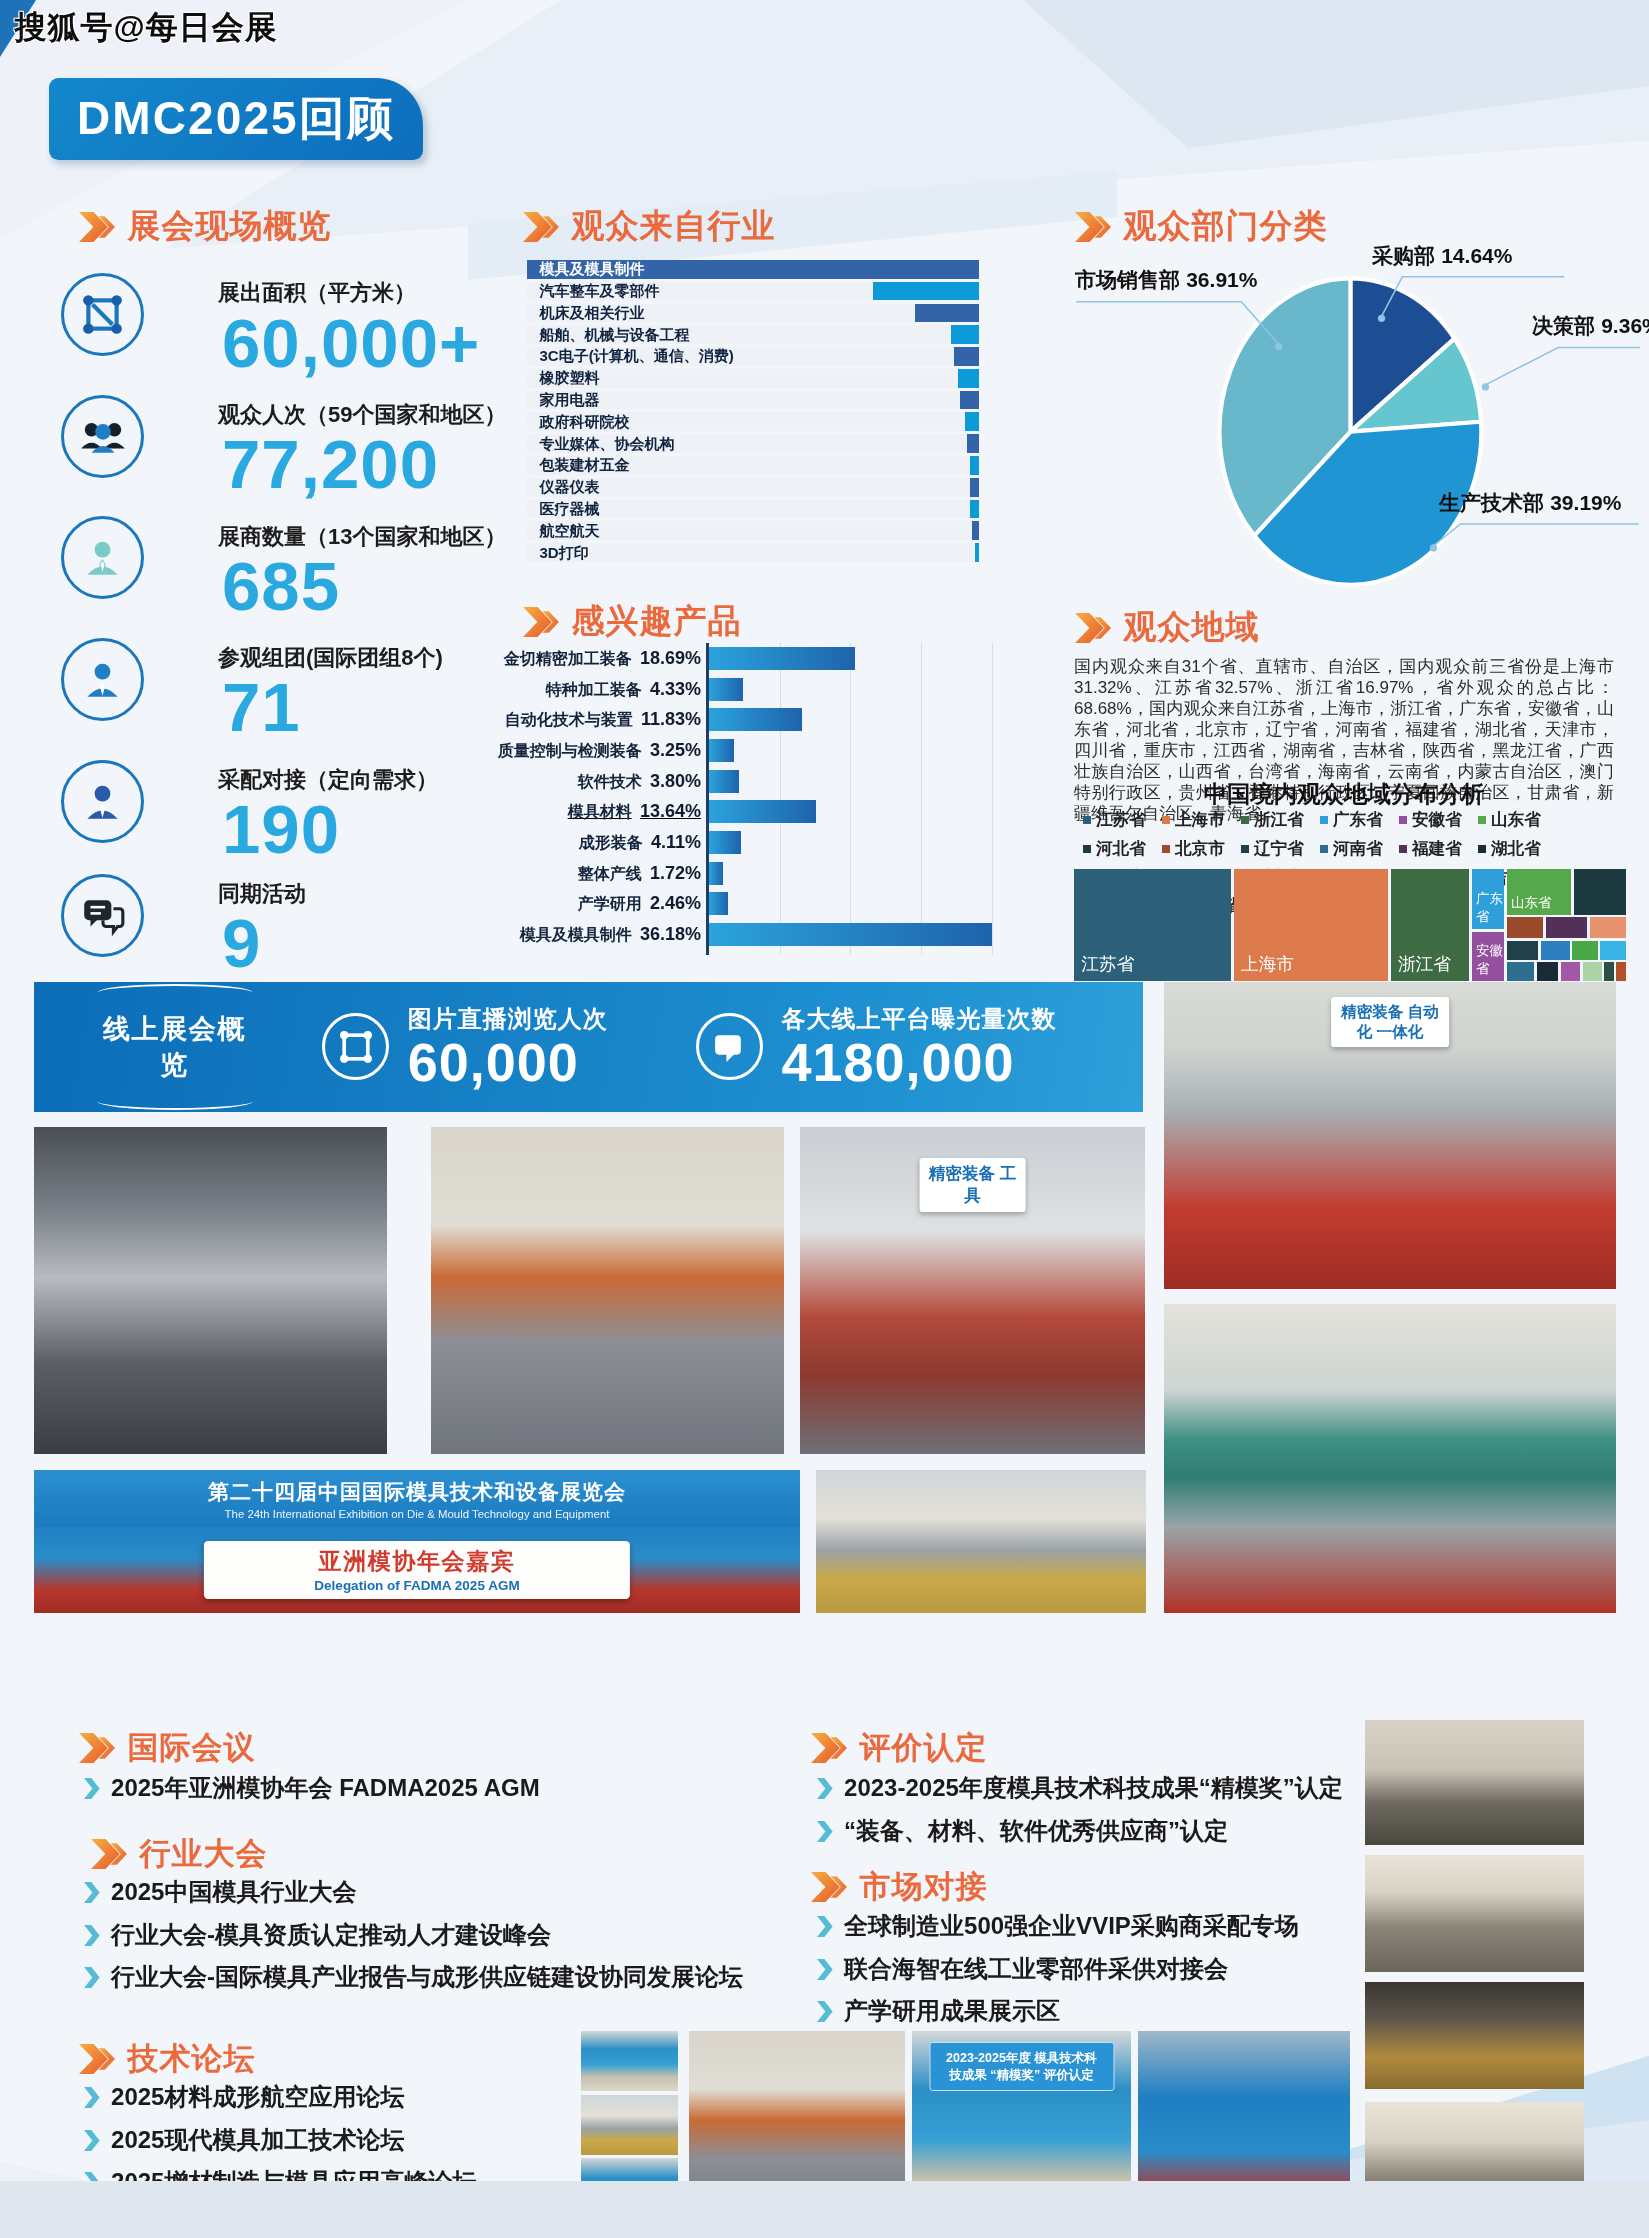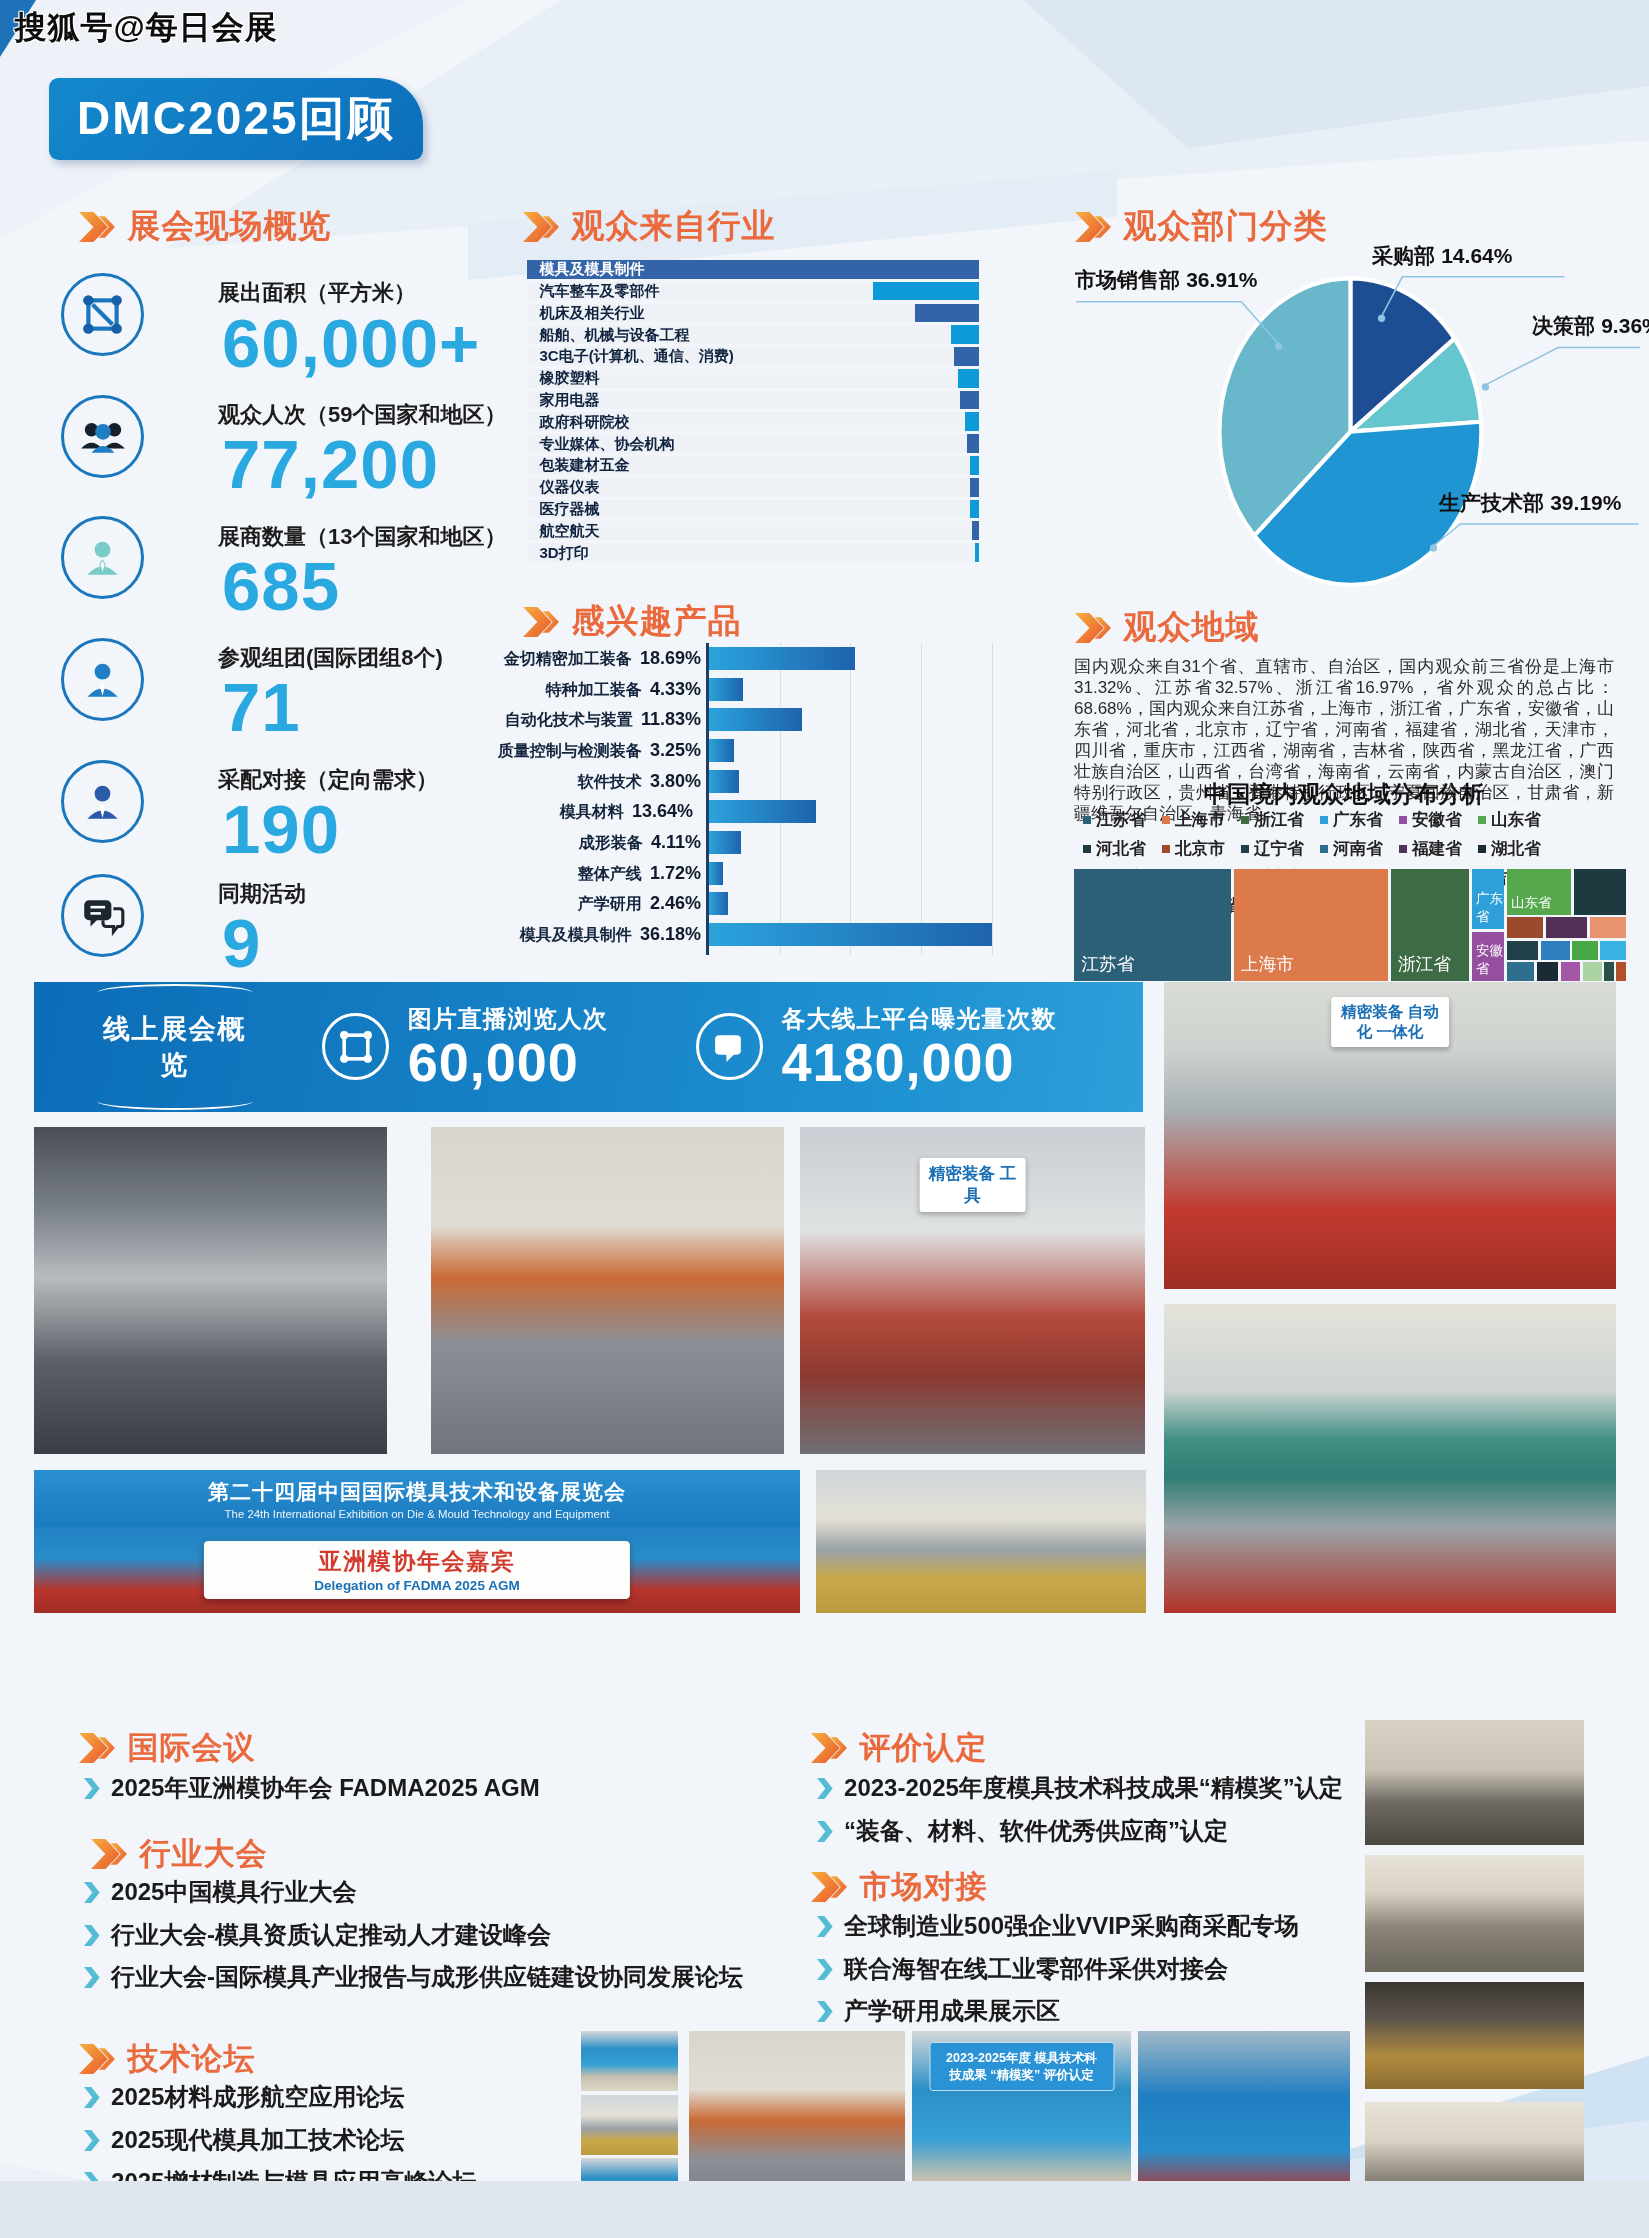--- a/index.html
+++ b/index.html
@@ -290,21 +290,21 @@
         <div class="int-bar" style="left: 184px; width: 25.4px;"></div>
       </div>
       <div class="int-row" style="top: 123px; position: absolute; left: 0px; right: 0px;">
         <div class="int-lbl" style="right: 312px;">
           <span class="nm">软件技术</span>
           <span class="pc">3.80%</span>
         </div>
         <div class="int-bar" style="left: 184px; width: 30px;"></div>
       </div>
       <div class="int-row" style="top: 153px; position: absolute; left: 0px; right: 0px;">
-        <div class="int-lbl" style="right: 320px;">
+        <div class="int-lbl" style="right: 312px; text-decoration: underline;">
           <span class="nm">模具材料</span>
           <span class="pc">13.64%</span>
         </div>
         <div class="int-bar" style="left: 184px; width: 107px;"></div>
       </div>
       <div class="int-row" style="top: 184px; position: absolute; left: 0px; right: 0px;">
         <div class="int-lbl" style="right: 312px;">
           <span class="nm">成形装备</span>
           <span class="pc">4.11%</span>
         </div>

